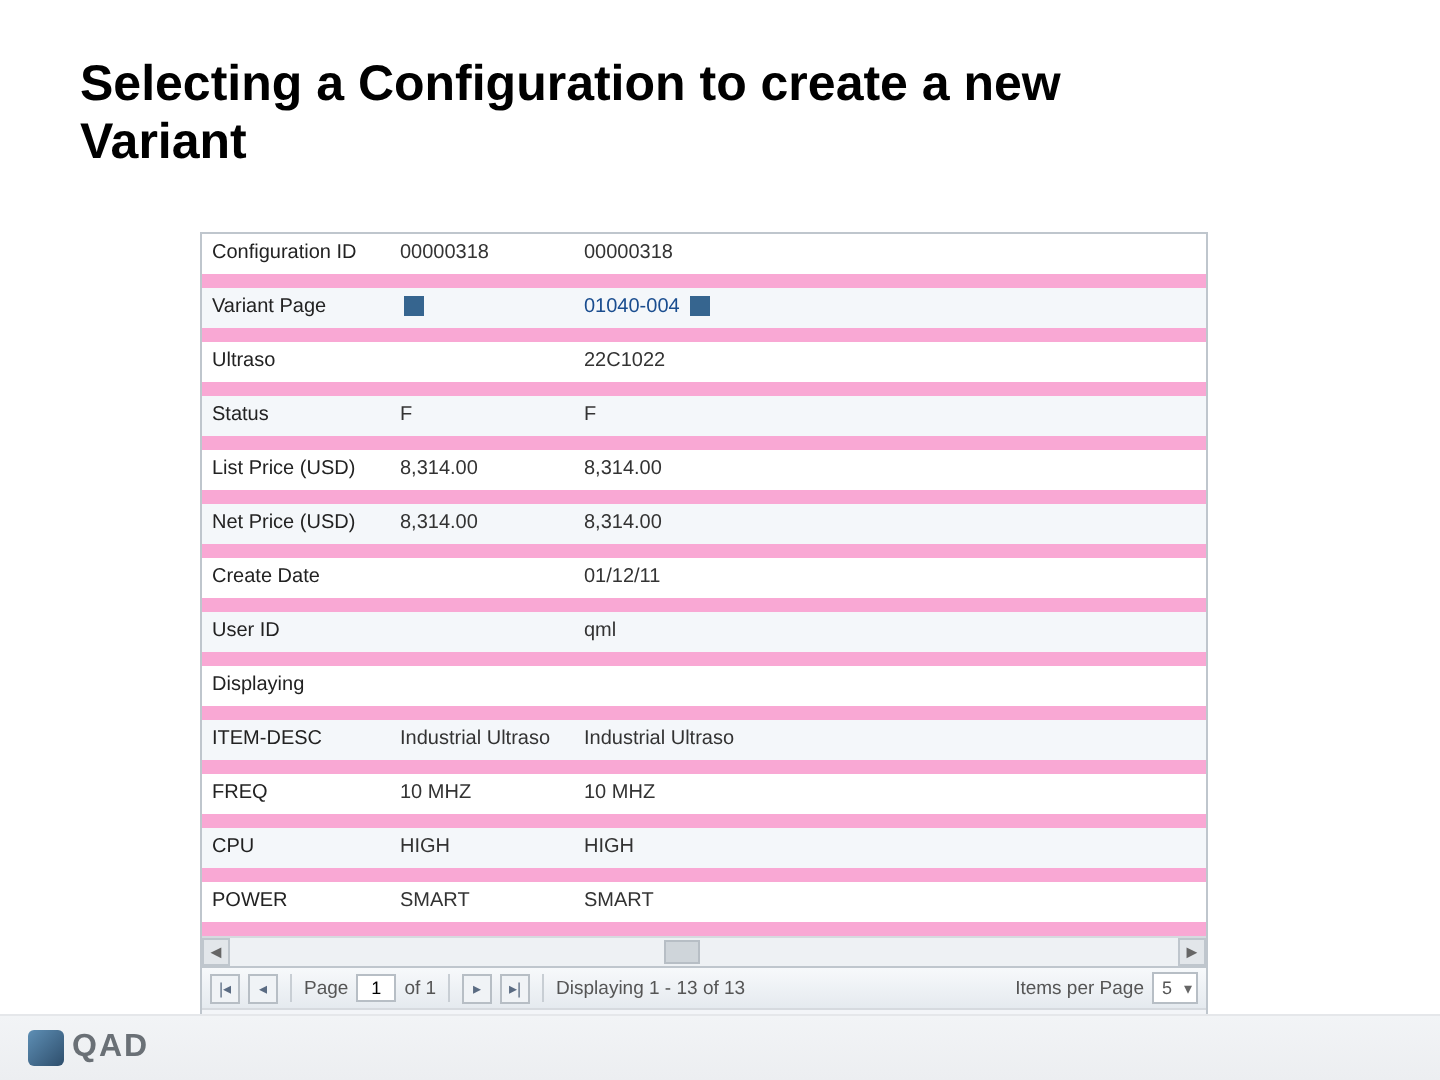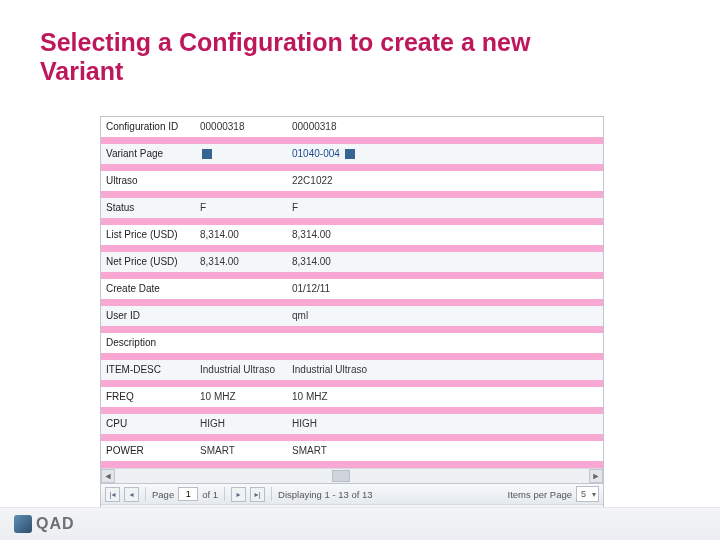--- a/index.html
+++ b/index.html
@@ -13,21 +13,21 @@
     position: relative;
     overflow: hidden;
   }
   .slide-title {
     position: absolute;
     left: 40px;
     top: 28px;
     font-size: 25px;
     font-weight: bold;
     line-height: 1.15;
-    color: #be185d;
+    color: #000000;
     width: 560px;
   }
   .panel {
     position: absolute;
     left: 100px;
     top: 116px;
     width: 502px;
     border: 1px solid #bfc6cd;
     background: #fff;
     font-size: 10px;
@@ -159,21 +159,21 @@
 
   <div class="grid" id="grid">
       <div class="row"><div class="cell label">Configuration ID</div><div class="cell">00000318</div><div class="cell">00000318</div><div class="cell"></div></div>
       <div class="row"><div class="cell label">Variant Page</div><div class="cell"><span class="link-icon"></span></div><div class="cell"><span class="link">01040-004</span> <span class="link-icon"></span></div><div class="cell"></div></div>
       <div class="row"><div class="cell label">Ultraso</div><div class="cell"></div><div class="cell">22C1022</div><div class="cell"></div></div>
       <div class="row"><div class="cell label">Status</div><div class="cell">F</div><div class="cell">F</div><div class="cell"></div></div>
       <div class="row"><div class="cell label">List Price (USD)</div><div class="cell">8,314.00</div><div class="cell">8,314.00</div><div class="cell"></div></div>
       <div class="row"><div class="cell label">Net Price (USD)</div><div class="cell">8,314.00</div><div class="cell">8,314.00</div><div class="cell"></div></div>
       <div class="row"><div class="cell label">Create Date</div><div class="cell"></div><div class="cell">01/12/11</div><div class="cell"></div></div>
       <div class="row"><div class="cell label">User ID</div><div class="cell"></div><div class="cell">qml</div><div class="cell"></div></div>
-      <div class="row"><div class="cell label">Description</div><div class="cell"></div><div class="cell"></div><div class="cell"></div></div>
+      <div class="row"><div class="cell label">Displaying</div><div class="cell"></div><div class="cell"></div><div class="cell"></div></div>
       <div class="row"><div class="cell label">ITEM-DESC</div><div class="cell">Industrial Ultraso</div><div class="cell">Industrial Ultraso</div><div class="cell"></div></div>
       <div class="row"><div class="cell label">FREQ</div><div class="cell">10 MHZ</div><div class="cell">10 MHZ</div><div class="cell"></div></div>
       <div class="row"><div class="cell label">CPU</div><div class="cell">HIGH</div><div class="cell">HIGH</div><div class="cell"></div></div>
       <div class="row"><div class="cell label">POWER</div><div class="cell">SMART</div><div class="cell">SMART</div><div class="cell"></div></div>
     </div>
 
   <div class="scrollbar">
     <div class="arrow left">◄</div>
     <div class="thumb"></div>
     <div class="arrow right">►</div>

